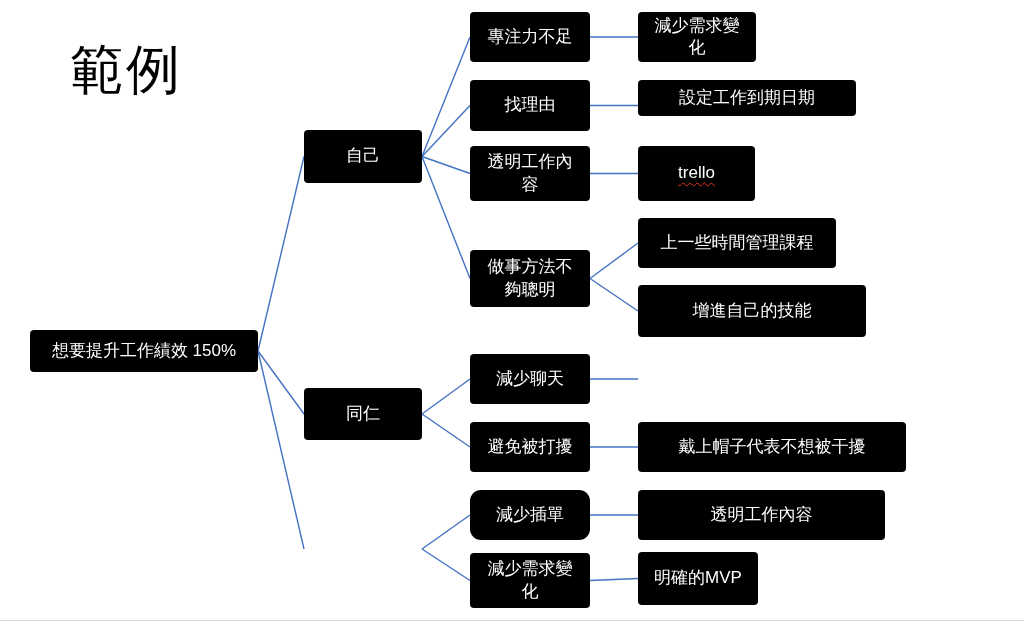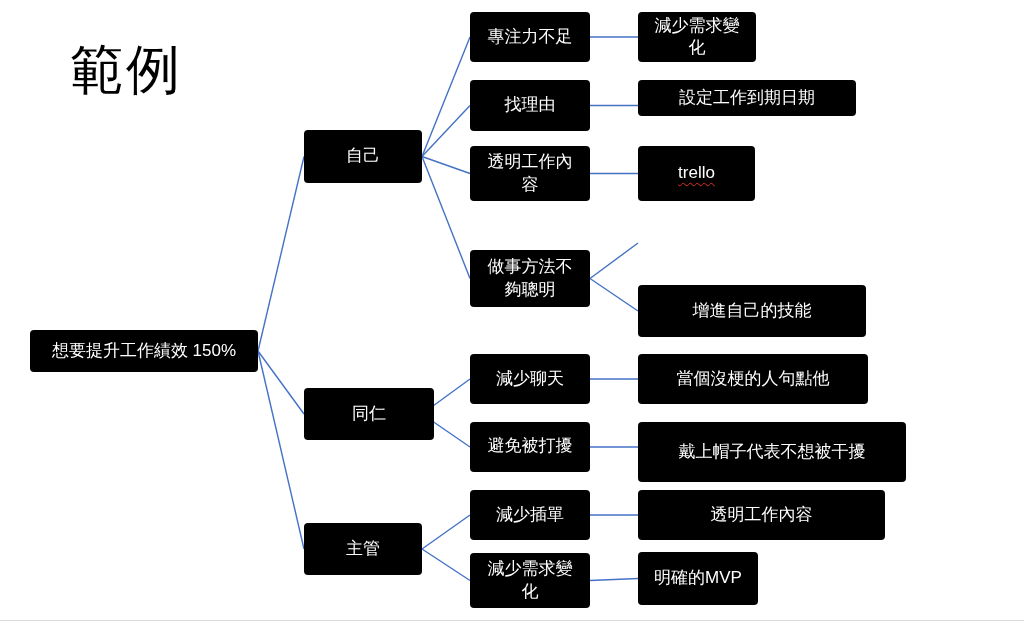--- a/index.html
+++ b/index.html
@@ -93,70 +93,67 @@
 
   <div class="slide-title">範例</div>
 
   <div class="node" style="left:30px; top:330px; width:228px; height:42px;">
     <span class="node-label">想要提升工作績效 150%</span>
   </div>
 
   <div class="node" style="left:304px; top:130px; width:118px; height:53px;">
     <span class="node-label">自己</span>
   </div>
-  <div class="node" style="left:304px; top:388px; width:130px; height:52px;">
+  <div class="node" style="left:304px; top:388px; width:118px; height:52px;">
     <span class="node-label">同仁</span>
-  </div>
-  <div class="node" style="left:304px; top:523px; width:118px; height:52px;">
-    <span class="node-label">主管</span>
   </div>
 
   <div class="node" style="left:470px; top:12px; width:120px; height:50px;">
     <span class="node-label">專注力不足</span>
   </div>
   <div class="node" style="left:470px; top:80px; width:120px; height:51px;">
     <span class="node-label">找理由</span>
   </div>
   <div class="node" style="left:470px; top:146px; width:120px; height:55px;">
     <span class="node-label">透明工作內容</span>
   </div>
   <div class="node" style="left:470px; top:250px; width:120px; height:57px;">
     <span class="node-label">做事方法不夠聰明</span>
   </div>
 
   <div class="node" style="left:470px; top:354px; width:120px; height:50px;">
     <span class="node-label">減少聊天</span>
   </div>
-  <div class="node" style="left:470px; top:422px; width:120px; height:50px;font-family:Liberation Mono, monospace;">
+  <div class="node" style="left:470px; top:422px; width:120px; height:50px;">
     <span class="node-label">避免被打擾</span>
   </div>
 
-  <div class="node" style="left:470px; top:490px; width:120px; height:50px;">
+  <div class="node" style="left:470px; top:490px; width:120px; height:50px;border-radius:11px;">
     <span class="node-label">減少插單</span>
   </div>
   <div class="node" style="left:470px; top:553px; width:120px; height:55px;">
     <span class="node-label">減少需求變化</span>
   </div>
 
   <div class="node" style="left:638px; top:12px; width:118px; height:50px;">
     <span class="node-label">減少需求變化</span>
   </div>
   <div class="node" style="left:638px; top:80px; width:218px; height:36px;">
     <span class="node-label">設定工作到期日期</span>
   </div>
   <div class="node" style="left:638px; top:146px; width:117px; height:55px;">
     <span class="node-label misspelled">trello</span>
   </div>
+  <div class="node" style="left:638px; top:218px; width:198px; height:50px;">
+    <span class="node-label">上一些時間管理課程</span>
+  </div>
   <div class="node" style="left:638px; top:285px; width:228px; height:52px;">
     <span class="node-label">增進自己的技能</span>
   </div>
-  <div class="node" style="left:638px; top:354px; width:230px; height:50px;">
-    <span class="node-label">當個沒梗的人句點他</span>
-  </div>
-  <div class="node" style="left:638px; top:422px; width:268px; height:60px;">
+  <div class="node" style="left:638px; top:422px; width:268px; height:50px;">
     <span class="node-label">戴上帽子代表不想被干擾</span>
   </div>
   <div class="node" style="left:638px; top:490px; width:247px; height:50px;">
     <span class="node-label">透明工作內容</span>
   </div>
   <div class="node" style="left:638px; top:552px; width:120px; height:53px;">
     <span class="node-label">明確的MVP</span>
   </div>
 
   <div class="slide-bottom-border"></div>

